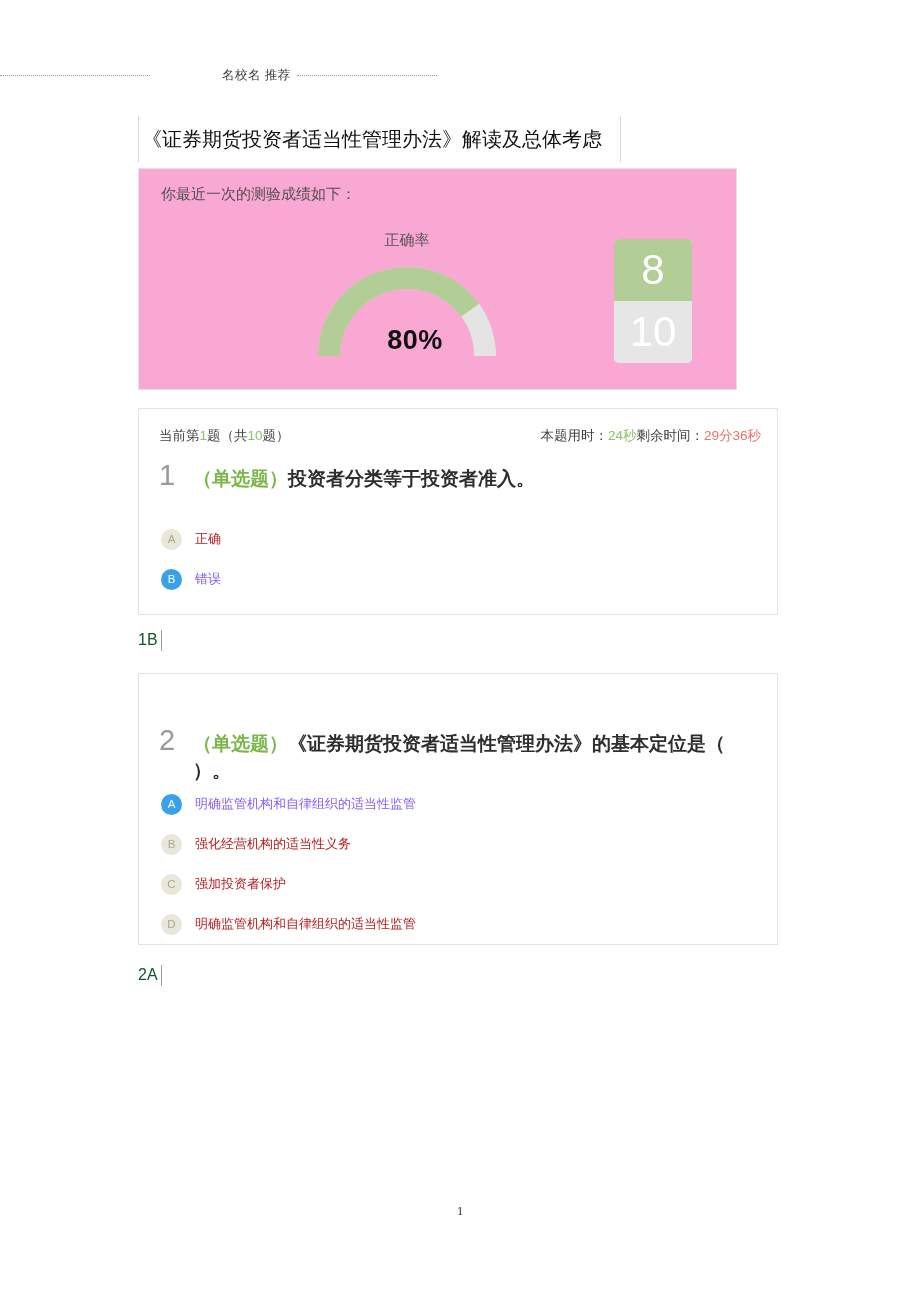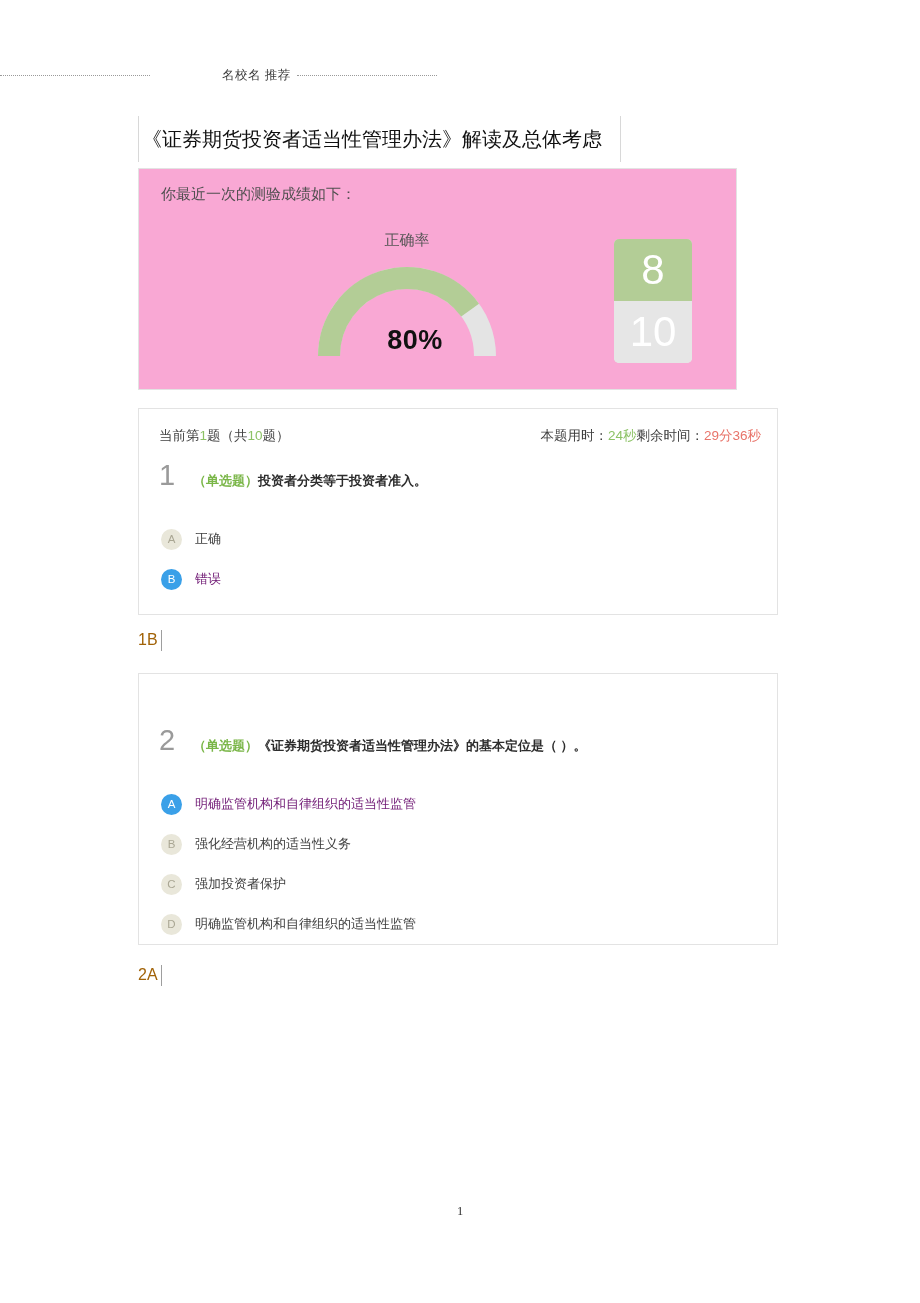--- a/index.html
+++ b/index.html
@@ -184,21 +184,21 @@
   .q-index {
     font-family: "Liberation Sans", sans-serif;
     font-size: 29px;
     color: #9a9a9a;
     line-height: 1;
     width: 34px;
     flex: 0 0 auto;
   }
   .q-text {
     font-family: "Liberation Sans", sans-serif;
-    font-size: 13px;
+    font-size: 19px;
     color: #2d2d2d;
     font-weight: bold;
     line-height: 1.4;
   }
   .q-type { color: #7ab648; font-weight: bold; }
 
   .options {
     position: absolute;
     left: 22px;
     right: 16px;
@@ -225,32 +225,32 @@
     background: #e9e7da;
     color: #a9a693;
   }
   .option.selected .opt-bullet {
     background: #3aa0e8;
     color: #ffffff;
   }
   .opt-text {
     font-family: "Liberation Sans", sans-serif;
     font-size: 13px;
-    color: #404040;
-    white-space: nowrap;
-  }
-  .option.selected .opt-text { color: #701a75; }
+    color: #b91c1c;
+    white-space: nowrap;
+  }
+  .option.selected .opt-text { color: #8b5cf6; }
 
   
   .answer-line {
     position: absolute;
     left: 138px;
     font-family: "Liberation Sans", sans-serif;
     font-size: 16px;
-    color: #a16207;
+    color: #14532d;
     display: flex;
     align-items: center;
     height: 24px;
   }
   #answer-1 { top: 628px; }
   #answer-2 { top: 963px; justify-content: space-between; }
   .caret {
     display: inline-block;
     width: 1px;
     height: 21px;

